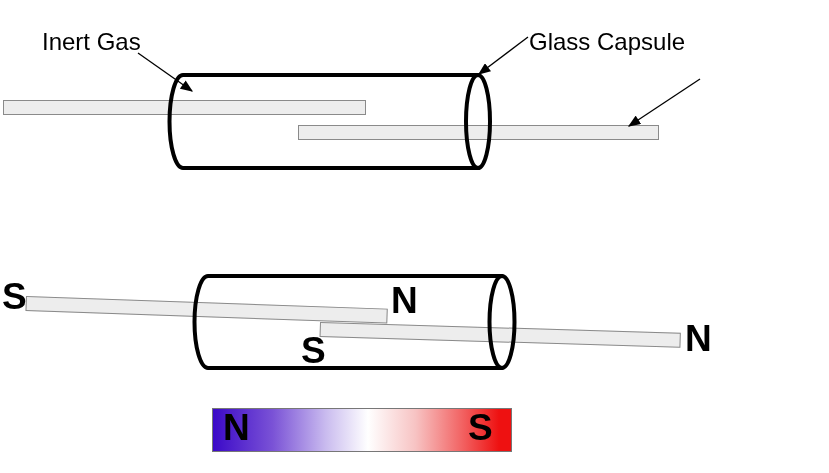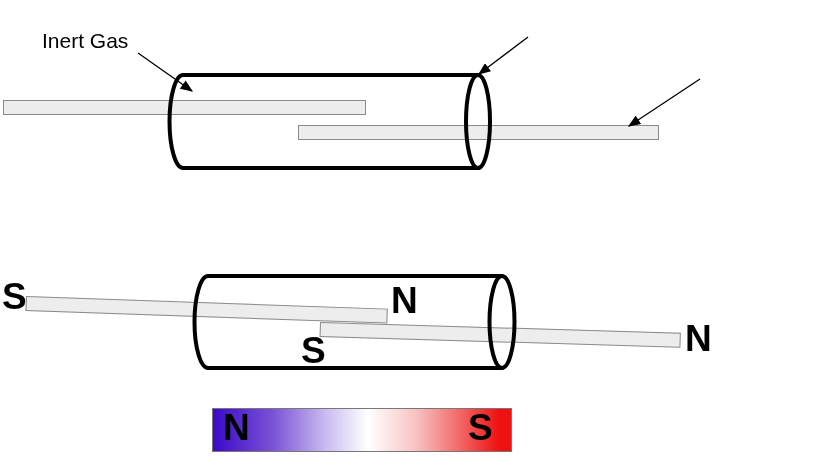--- a/index.html
+++ b/index.html
@@ -20,21 +20,21 @@
     z-index: 1;
   }
   .overlay {
     position: absolute;
     left: 0; top: 0;
     z-index: 2;
     pointer-events: none;
   }
   .lbl {
     position: absolute;
-    font-size: 21px;
+    font-size: 24px;
     line-height: 1.1;
     color: #000000;
     z-index: 3;
     white-space: nowrap;
   }
   .pole {
     position: absolute;
     font-size: 37px;
     line-height: 1;
     font-weight: bold;
@@ -79,20 +79,21 @@
 
     <path d="M 502 276 H 208 A 13.5 46 0 0 0 208 368 H 502" fill="none" stroke="#000000" stroke-width="4" stroke-linecap="round" stroke-linejoin="round"></path>
     <ellipse cx="502" cy="322" rx="12.5" ry="46" fill="none" stroke="#000000" stroke-width="4"></ellipse>
 
     <line x1="138" y1="53" x2="192" y2="91" stroke="#000000" stroke-width="1.3" marker-end="url(#ah)"></line>
     <line x1="528" y1="37" x2="479" y2="74" stroke="#000000" stroke-width="1.3" marker-end="url(#ah)"></line>
     <line x1="700" y1="79" x2="629" y2="126" stroke="#000000" stroke-width="1.3" marker-end="url(#ah)"></line>
   </svg>
 
   <div class="lbl" style="left:42px; top:29px;">Inert Gas</div>
+  <div class="lbl" style="left:529px; top:29px;">Glass Capsule</div>
 
   <div class="pole" style="left:2px; top:278px;">S</div>
   <div class="pole" style="left:391px; top:282px;">N</div>
   <div class="pole" style="left:301px; top:332px;">S</div>
   <div class="pole" style="left:685px; top:320px;">N</div>
 
   <div class="bar" style="background: linear-gradient(90deg, rgb(59, 9, 200) 0%, rgb(122, 82, 214) 20%, rgb(202, 188, 239) 38%, rgb(255, 255, 255) 52%, rgb(247, 195, 195) 68%, rgb(242, 96, 96) 84%, rgb(238, 17, 17) 96%);">
     <span class="pole" style="left:10px;">N</span>
     <span class="pole" style="left:255px;">S</span>
   </div>

